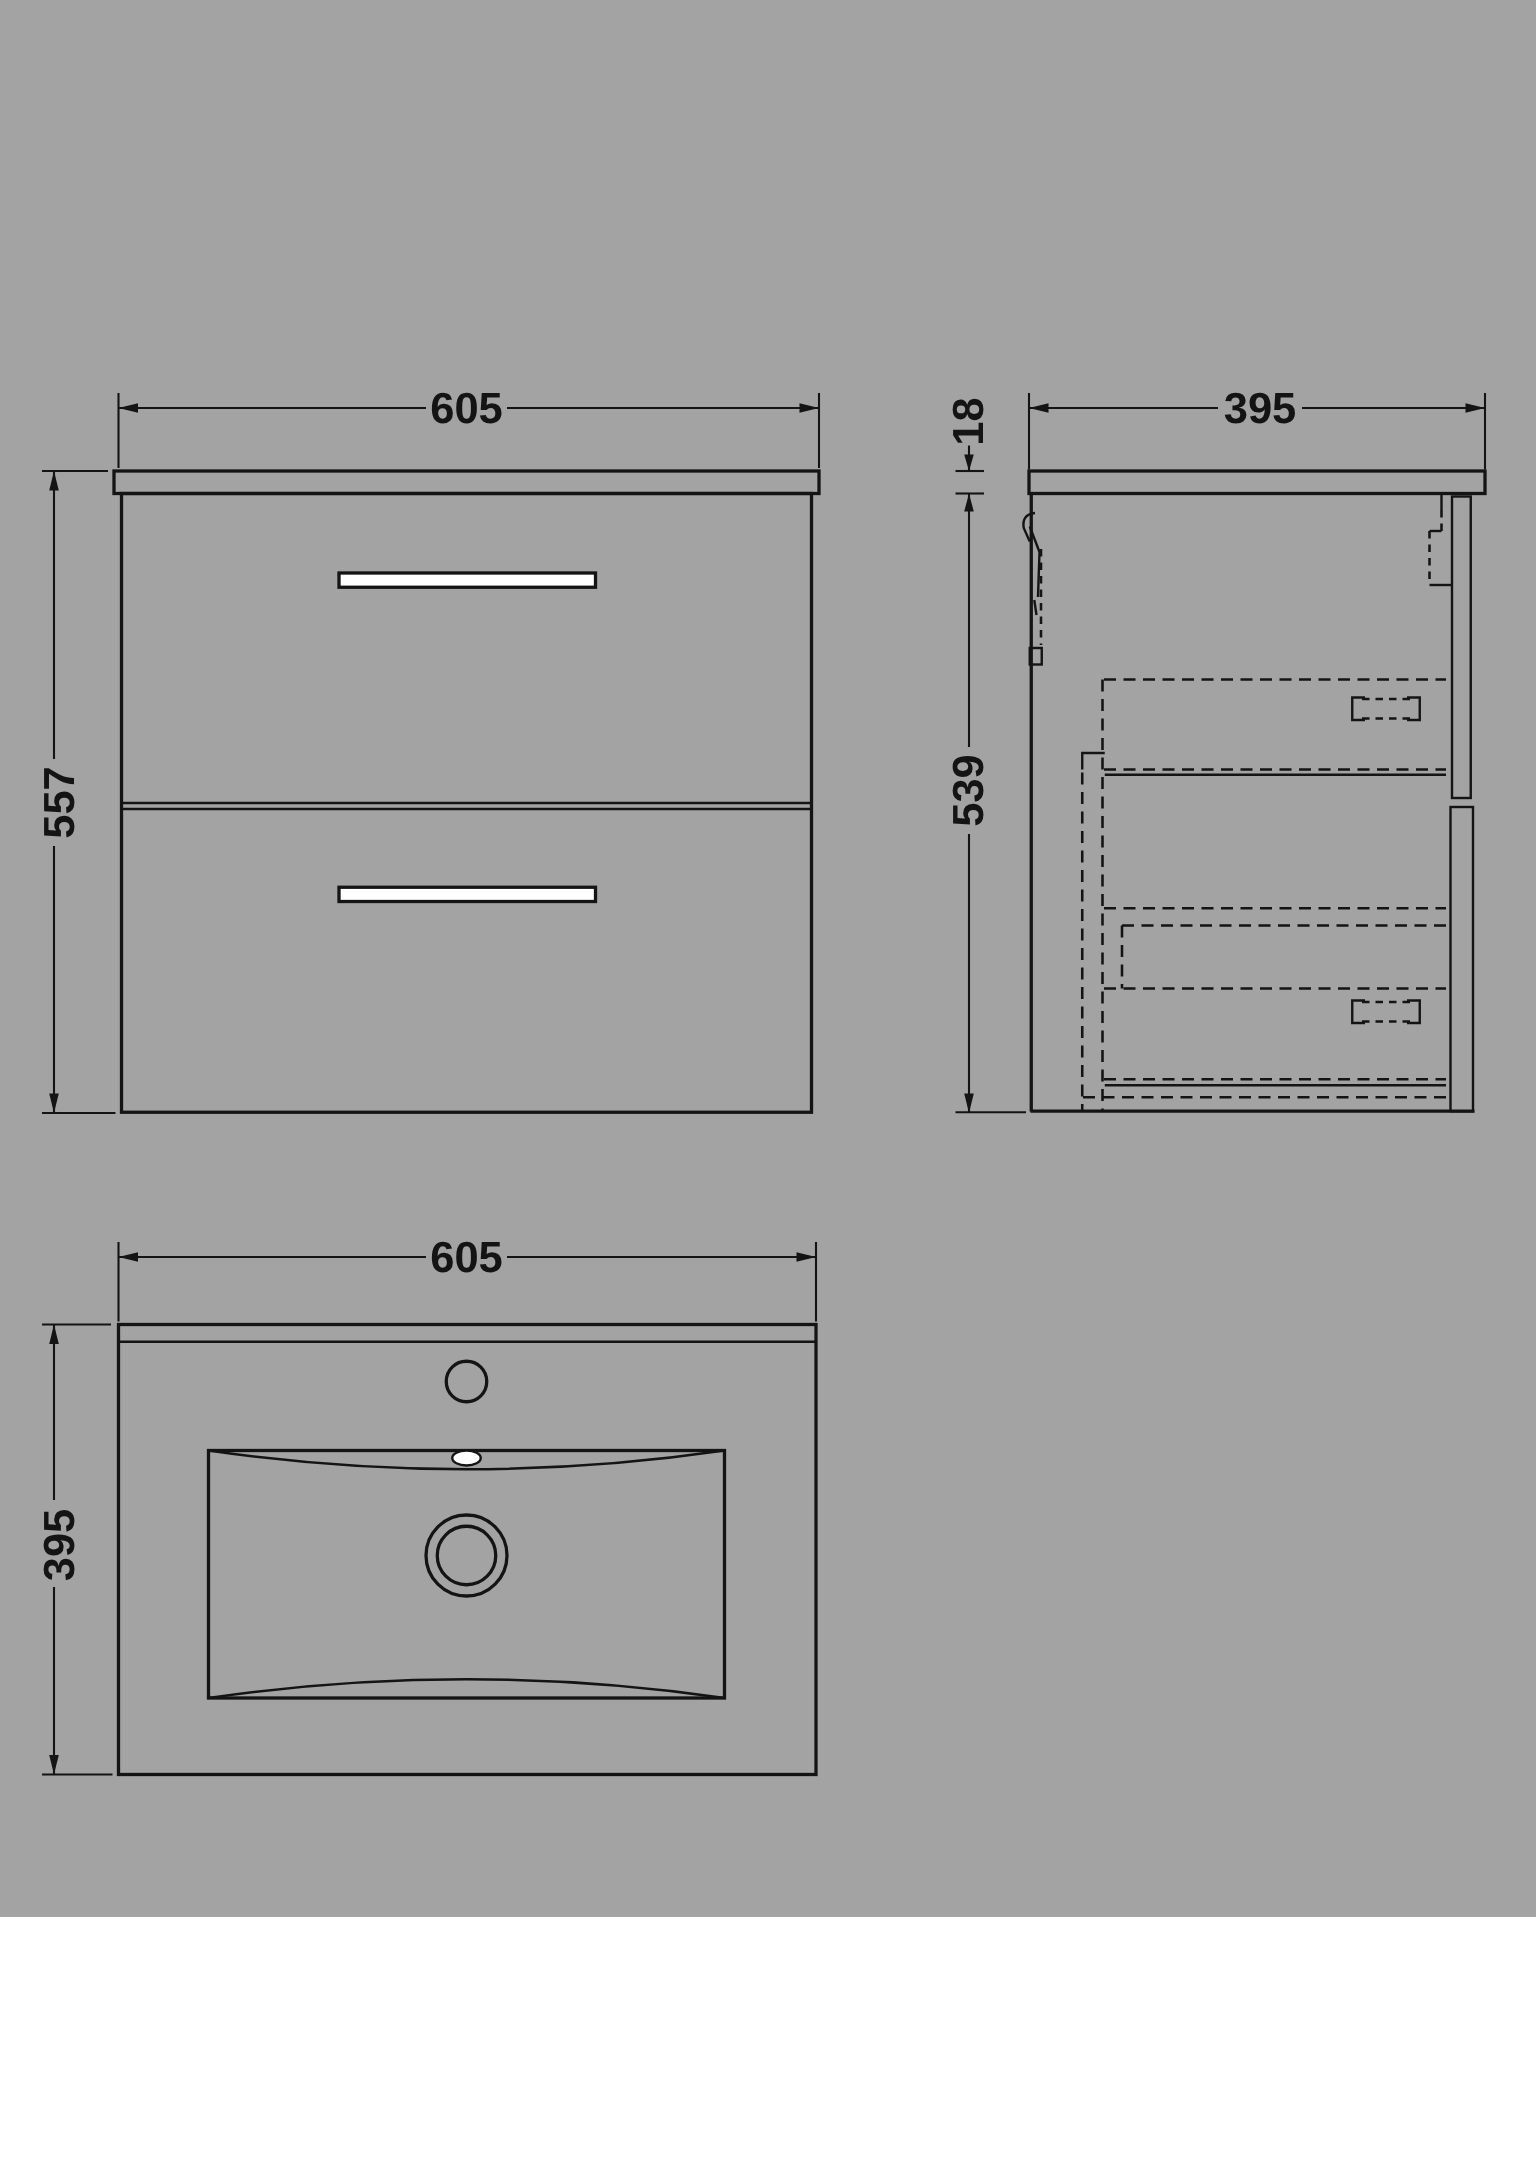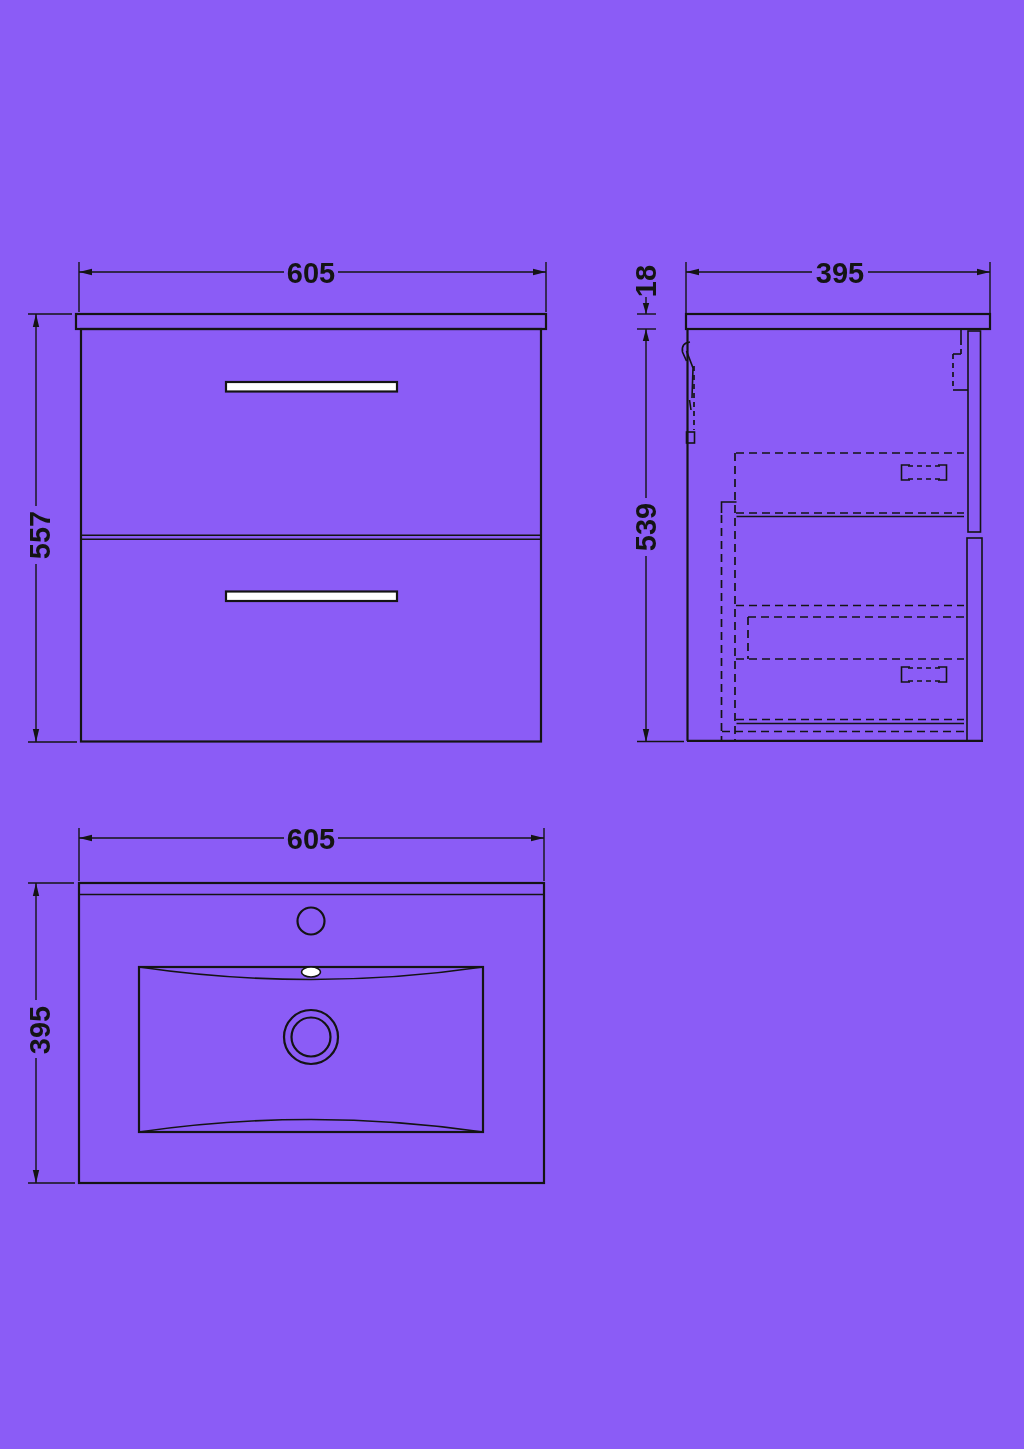--- a/index.html
+++ b/index.html
@@ -1,19 +1,19 @@
 <!DOCTYPE html>
 <html><head>
 <meta charset="utf-8">
 <style>
   html,body{margin:0;padding:0;background:#fff;}
   .canvas{
     position:relative;
-    width:1024px;height:1449px;
-    background:#8b5cf6;
+    width:1024px;height:1278px;
+    background:#a3a3a3;
     font-family:"Liberation Sans", sans-serif;
     overflow:hidden;
   }
   svg{display:block;}
   .ln{stroke:#141414;fill:none;stroke-width:2.2;}
   .thin{stroke:#141414;fill:none;stroke-width:1.6;}
   .dim{stroke:#141414;fill:none;stroke-width:1.4;}
   .dash{stroke:#141414;fill:none;stroke-width:1.7;stroke-dasharray:8 5;}
   .dash2{stroke:#141414;fill:none;stroke-width:1.7;stroke-dasharray:5 4;}
   .arr{fill:#141414;stroke:none;}

